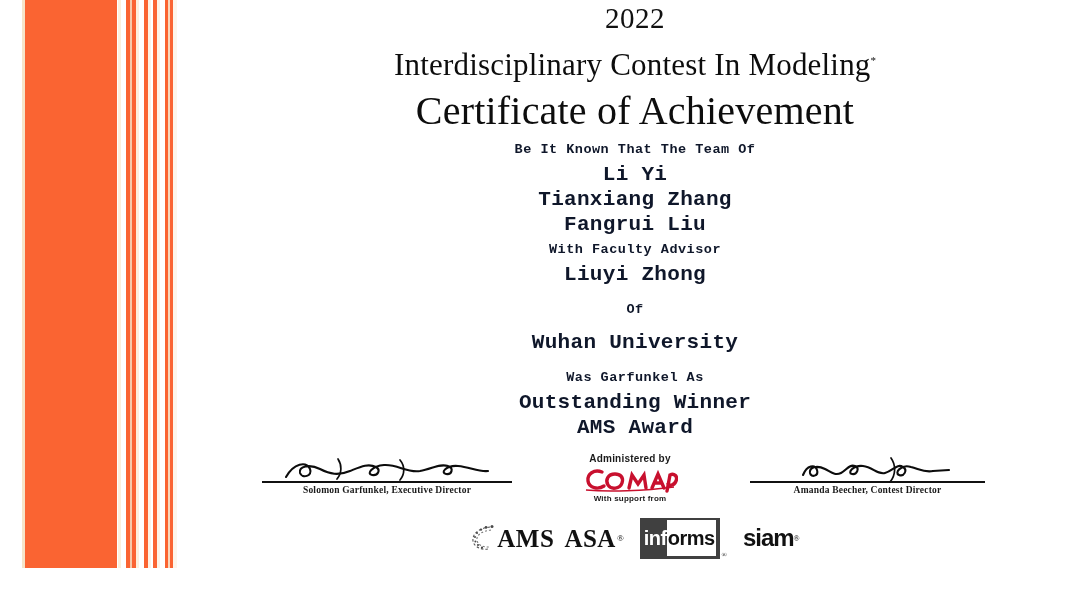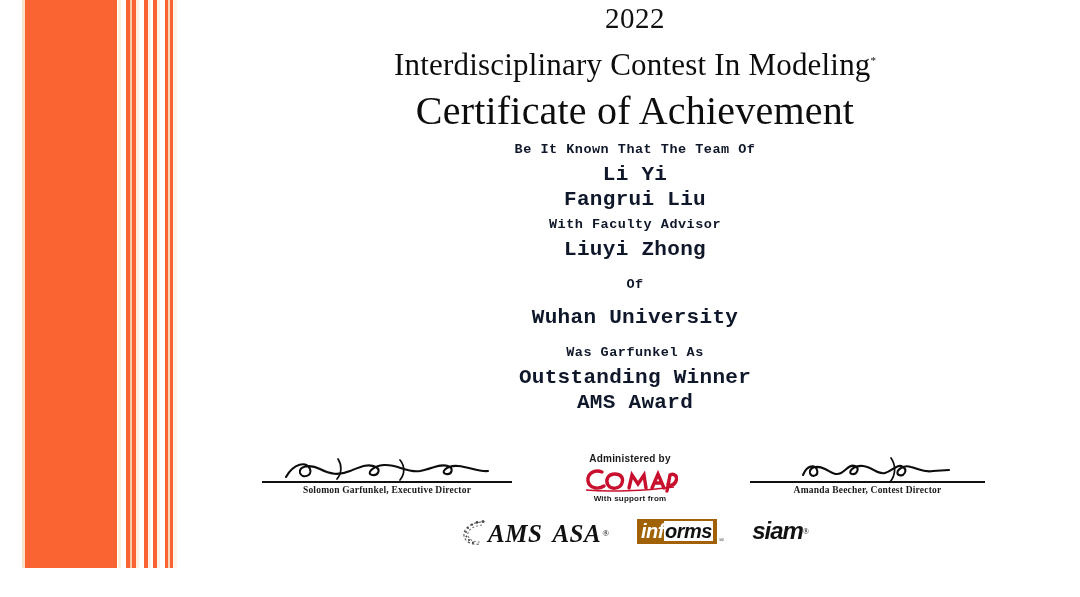--- a/index.html
+++ b/index.html
@@ -97,46 +97,46 @@
   }
   .comap-logo{display:block;margin:1px auto 0;}
   .support-from{
     font-size:8px;font-weight:bold;color:#1a1a1a;letter-spacing:0.2px;
     font-family:"Liberation Sans", sans-serif;margin-top:1px;
   }
 
   
   .sponsors{
     position:absolute;top:519px;left:190px;width:890px;height:38px;
-    display:flex;align-items:flex-start;justify-content:center;gap:28px;font-style:italic;
+    display:flex;align-items:center;justify-content:center;gap:16px;
   }
   .sponsor{display:flex;align-items:center;}
 
   .ams-wrap{display:flex;align-items:center;gap:1px;}
   .ams-text{
     font-size:25px;font-weight:bold;color:#111;letter-spacing:0.5px;
     font-family:"Liberation Serif", serif;line-height:1;
   }
   .asa-text{
     font-size:25px;font-weight:bold;color:#111;letter-spacing:0.5px;
     font-family:"Liberation Serif", serif;line-height:1;margin-left:9px;
   }
   .asa-tm{font-size:9px;vertical-align:super;}
 
   .informs-box{
-    background:#a16207;padding:2px 4px 3px;display:flex;align-items:center;
+    background:#404040;padding:2px 4px 3px;display:flex;align-items:center;
   }
   .informs-a{
     font-size:20px;font-weight:bold;color:#ffffff;line-height:1;
     font-family:"Liberation Sans", sans-serif;letter-spacing:-0.5px;
   }
   .informs-b{
     font-size:20px;font-weight:bold;color:#111;background:#ffffff;
     line-height:1;font-family:"Liberation Sans", sans-serif;
-    letter-spacing:-0.5px;padding:0 1px;
+    letter-spacing:-0.5px;padding:8px 1px;
   }
   .informs-tm{
     font-size:7px;color:#111;align-self:flex-end;margin-left:2px;
   }
 
   .maa-wrap{display:flex;align-items:center;gap:4px;}
   .maa-text{
     font-size:24px;font-weight:bold;color:#111;line-height:1;
     font-family:"Liberation Sans", sans-serif;letter-spacing:-0.5px;
   }
@@ -179,20 +179,21 @@
 
     <div class="year">2022</div>
 
     <div class="title-1"><span>Interdisciplinary Contest In Modeling</span><span class="reg">*</span></div>
 
     <div class="title-2">Certificate of Achievement</div>
 
     <div class="body-block">
       <span class="ln small">Be It Known That The Team Of</span>
       <span class="ln big sp-4">Li Yi</span>
+      <span class="ln big">Tianxiang Zhang</span>
       <span class="ln big">Fangrui Liu</span>
       <span class="ln small sp-4">With Faculty Advisor</span>
       <span class="ln big sp-4">Liuyi Zhong</span>
       <span class="ln small sp-14">Of</span>
       <span class="ln big sp-12">Wuhan University</span>
       <span class="ln small sp-14">Was Garfunkel As</span>
       <span class="ln big sp-4">Outstanding Winner</span>
       <span class="ln big">AMS Award</span>
     </div>
   </div>

